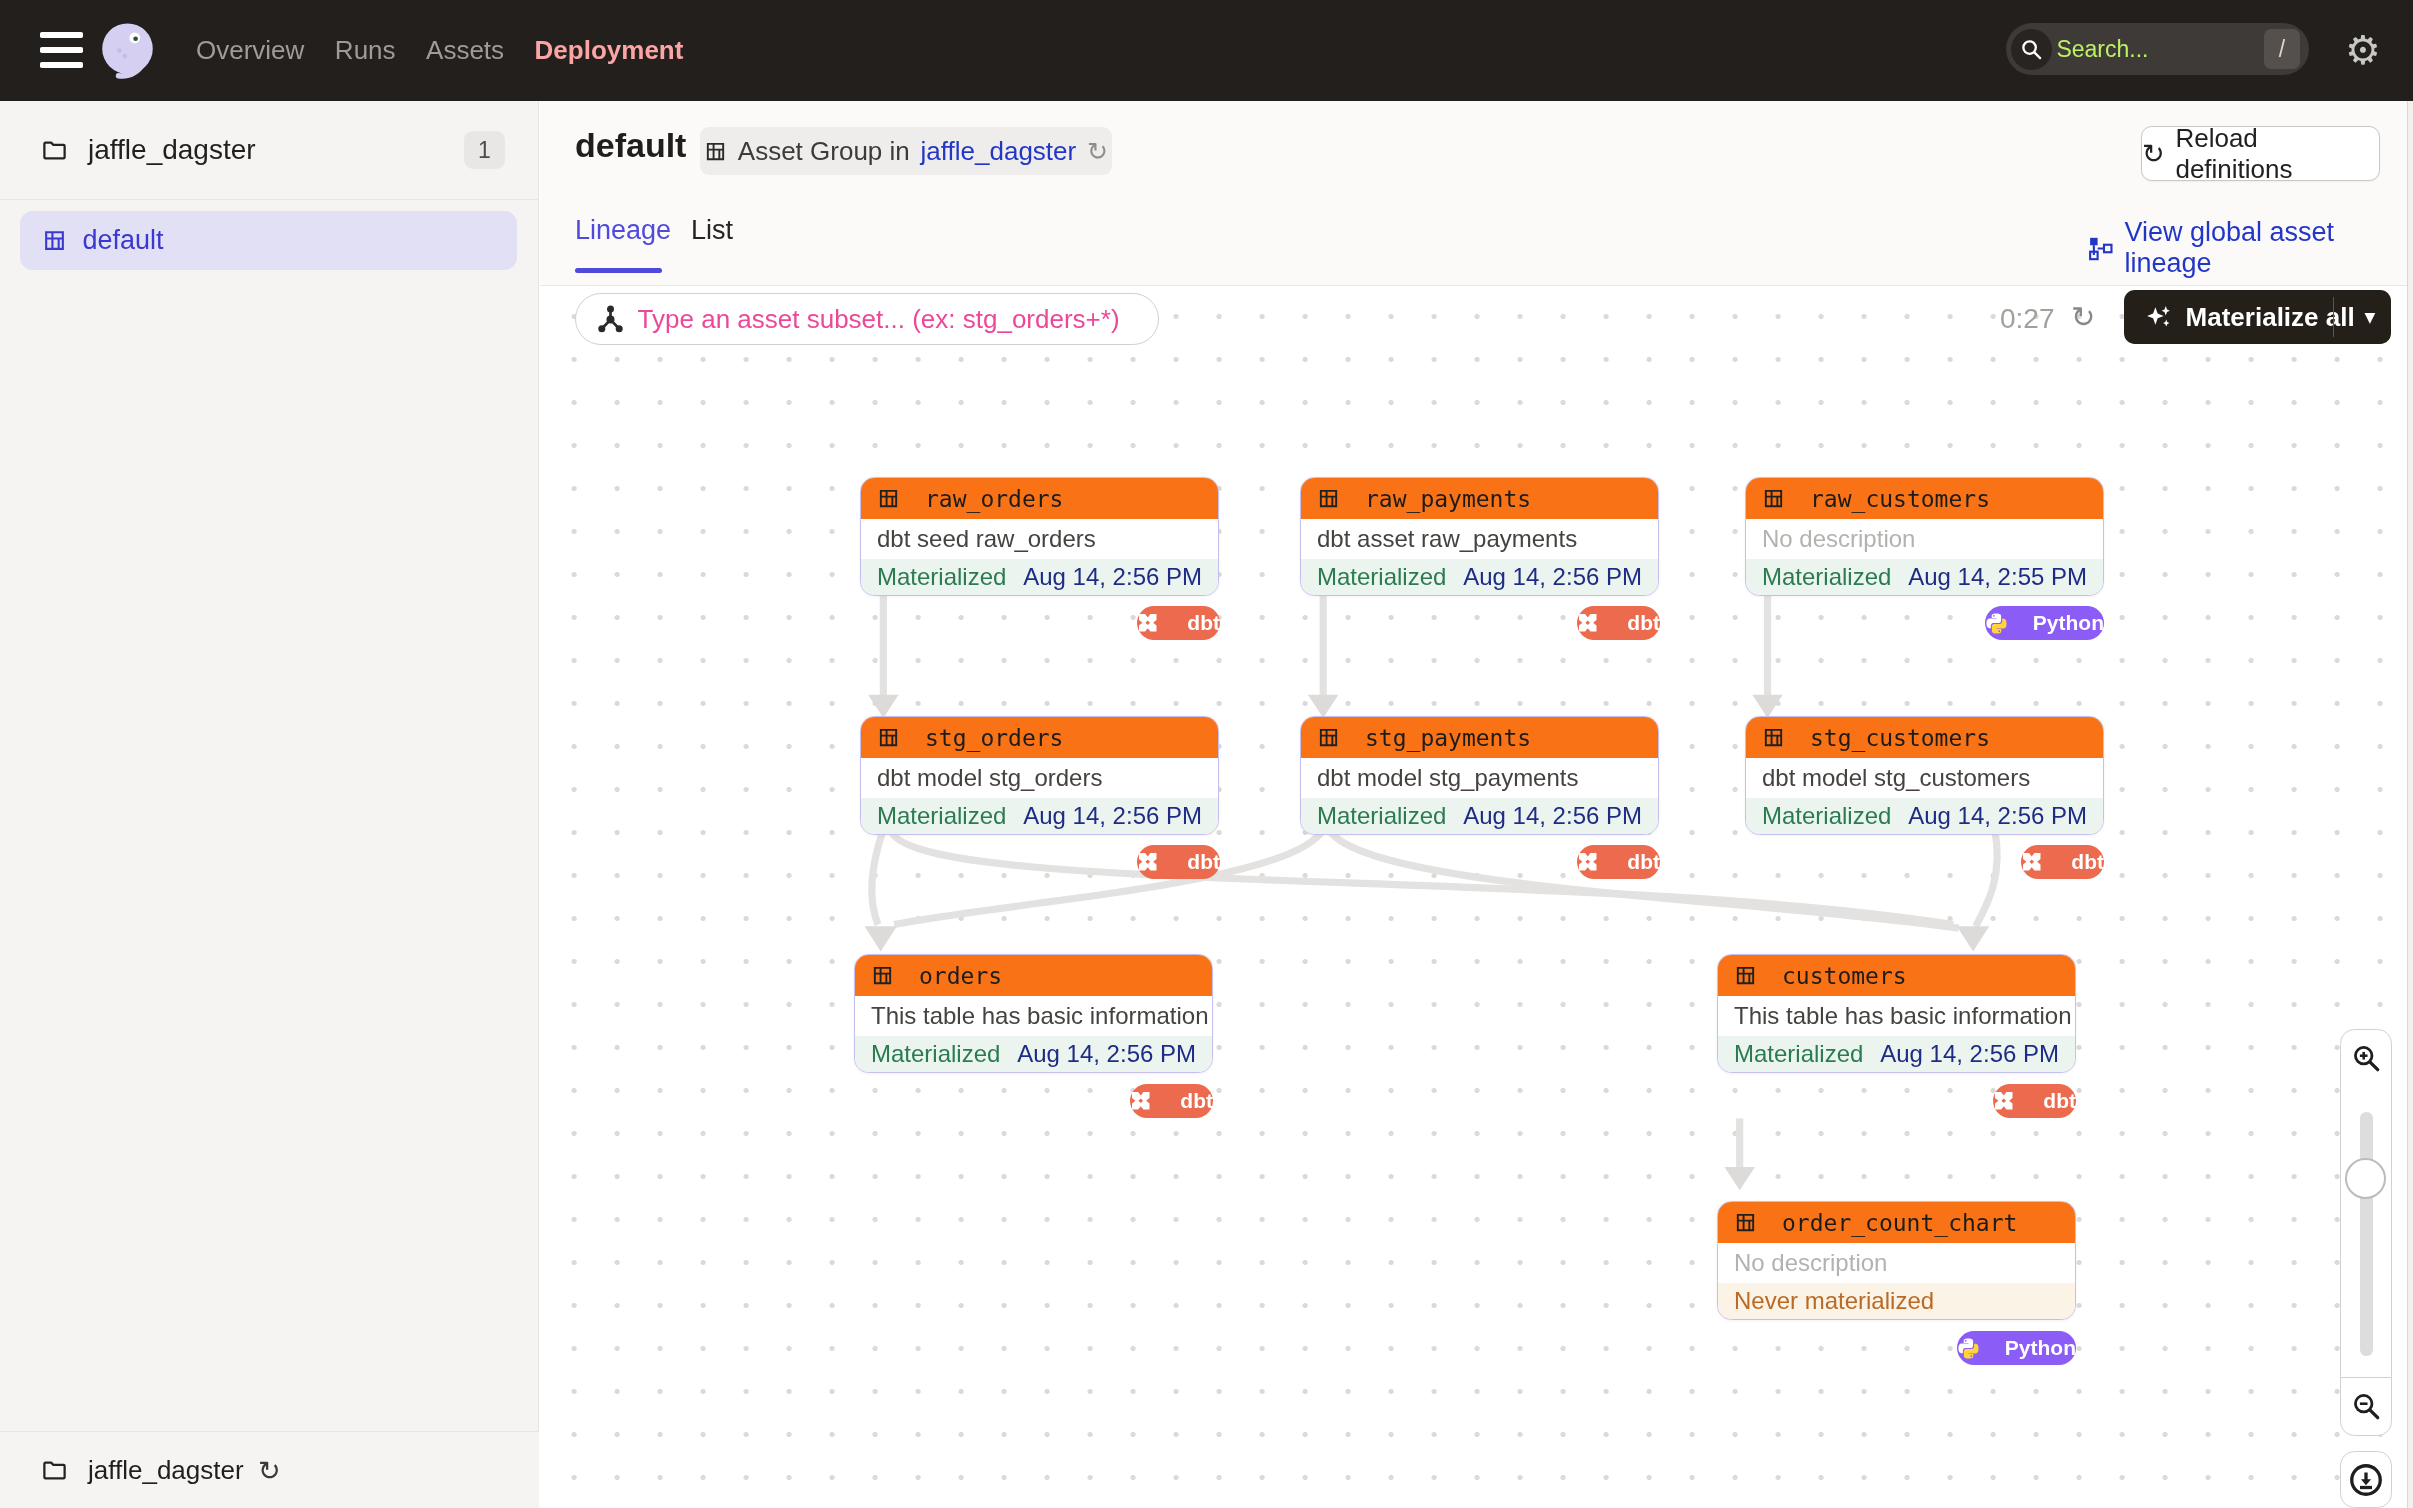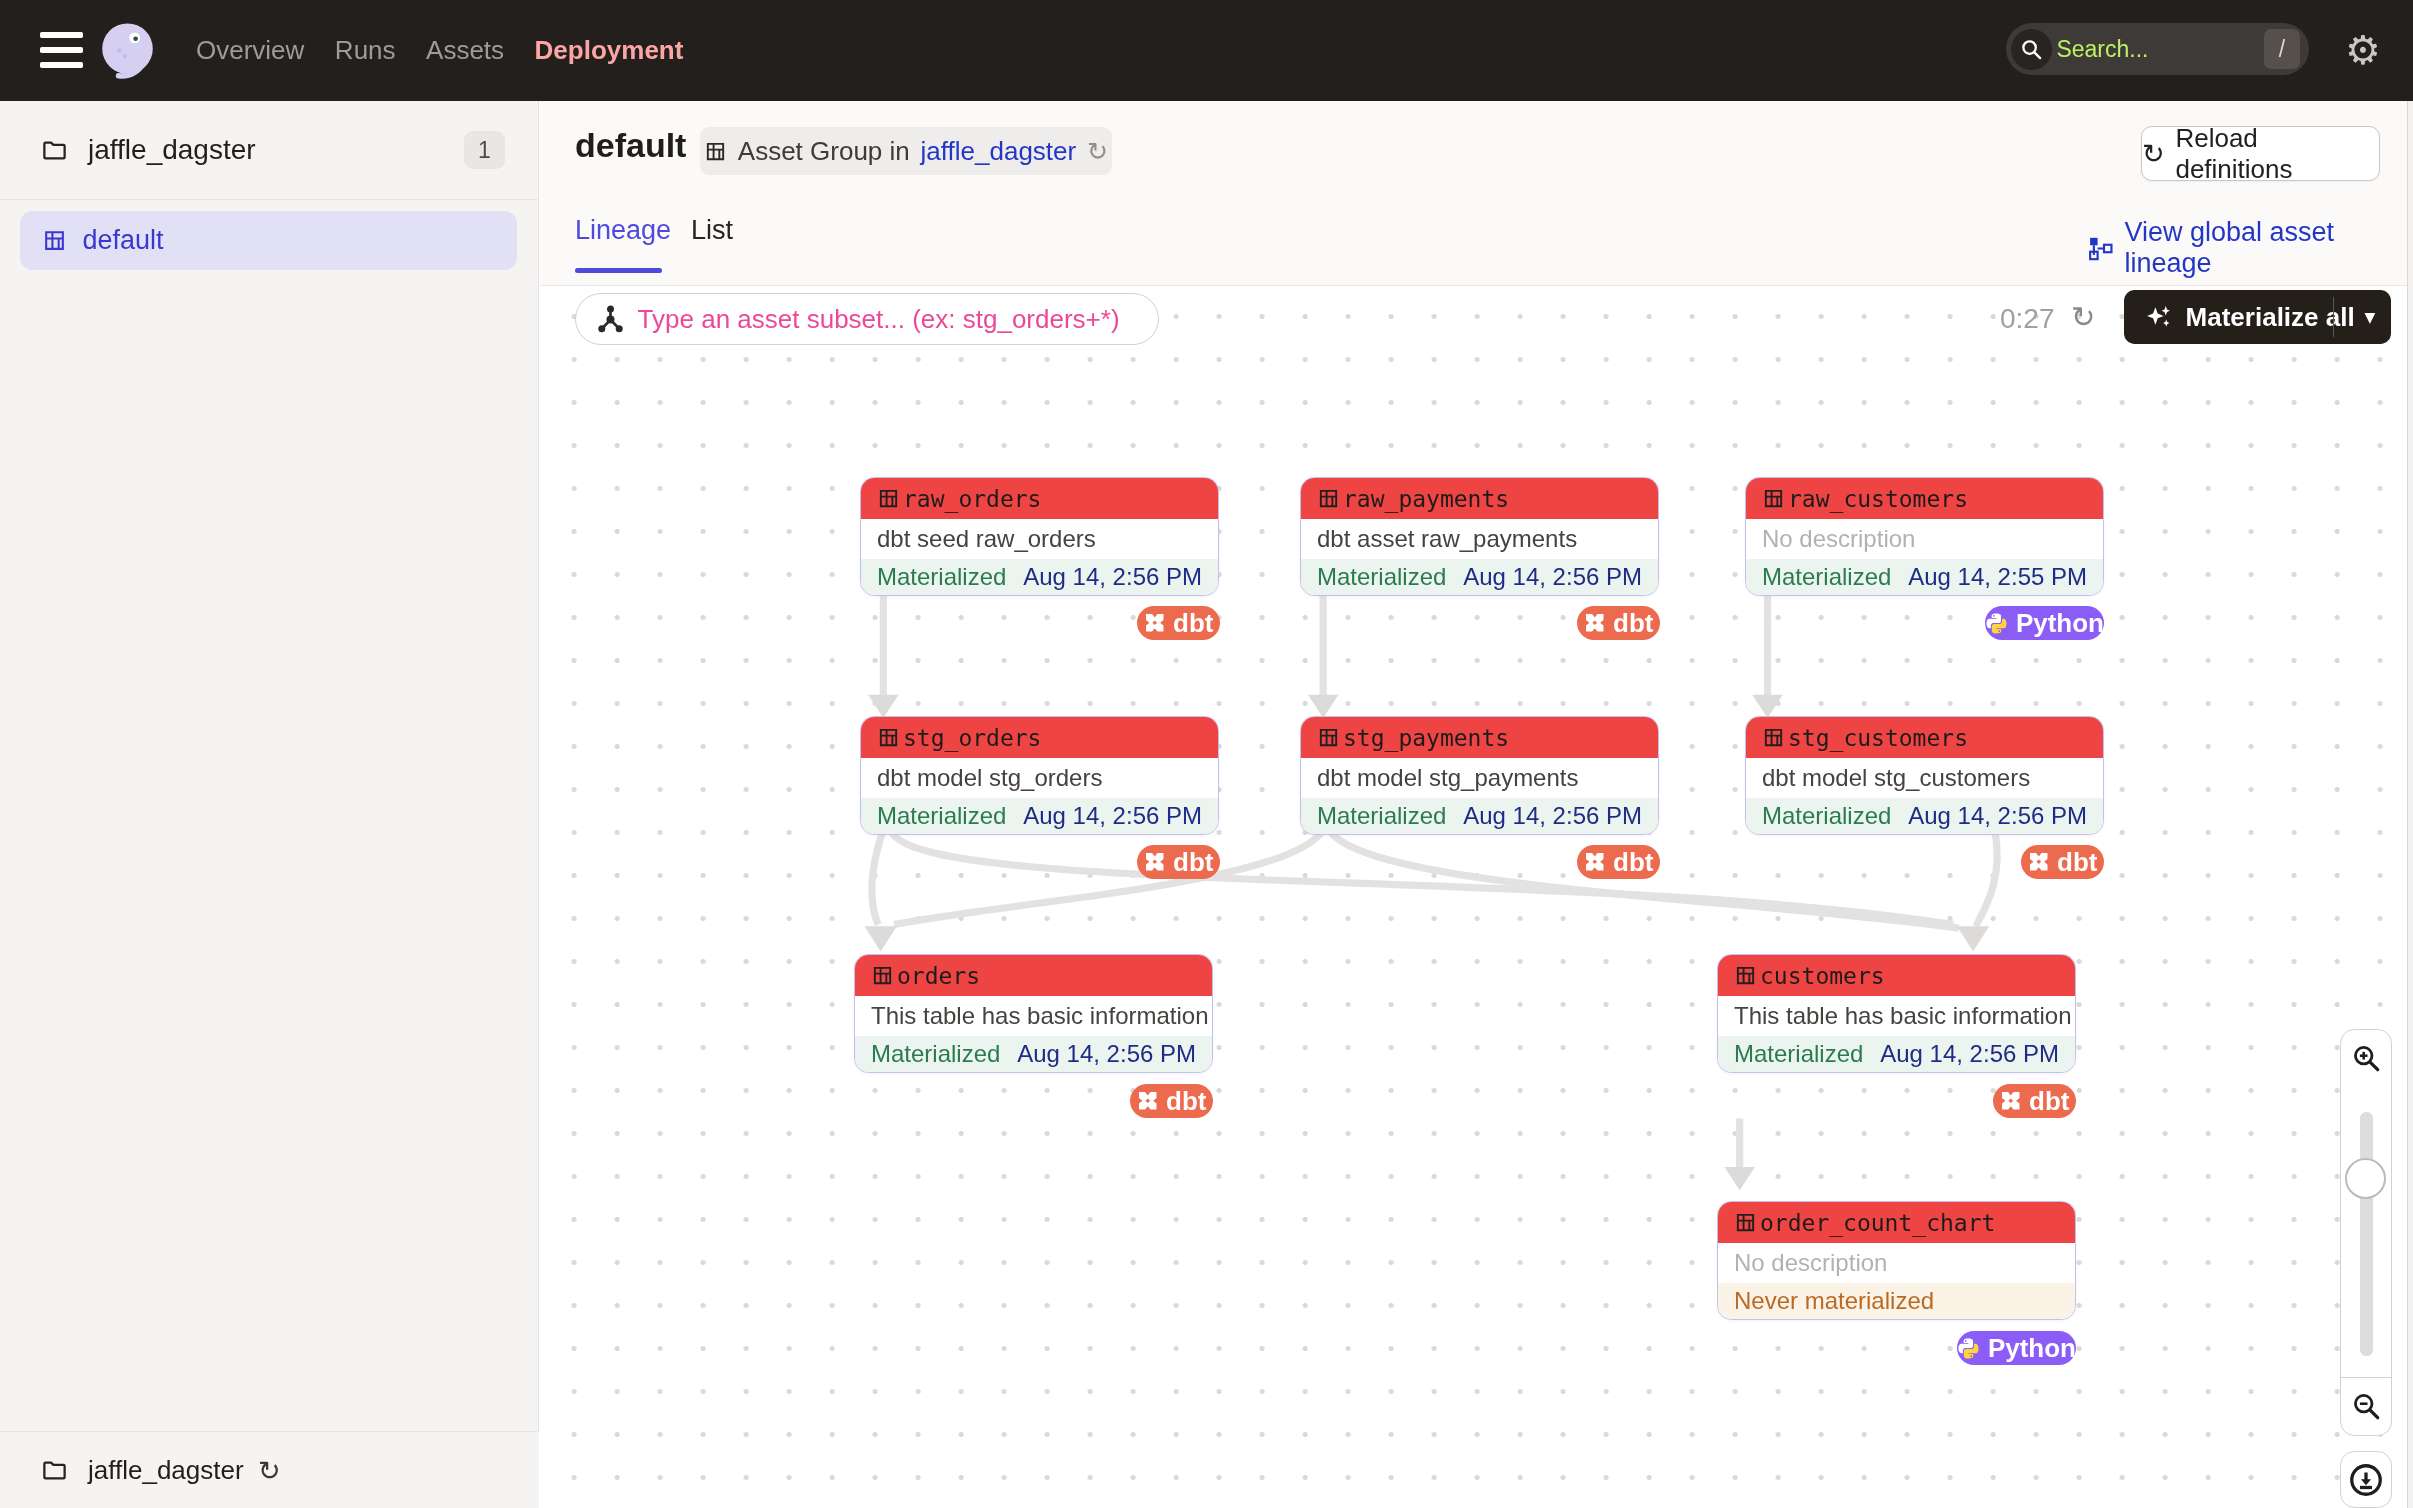--- a/index.html
+++ b/index.html
@@ -64,33 +64,33 @@
   #timer { position:absolute; left:2000px; top:303px; font-size:28px; color:#a3a09c; }
   #timer-refresh { position:absolute; left:2071px; top:300px; font-size:29px; color:#8b8985; cursor:pointer; }
   #mat-all { position:absolute; left:2124px; top:290px; width:267px; height:54px; background:#242019; border-radius:10.8px; display:flex; align-items:center; cursor:pointer; }
   #mat-all .spark { margin-left:20px; }
   #mat-all .lbl { margin-left:12.6px; color:#fff; font-size:26px; font-weight:600; }
   #mat-all .divider { position:absolute; left:209px; top:7.2px; width:0.9px; height:40px; background:#5a5651; }
   #mat-all .caret { position:absolute; left:226px; width:40px; text-align:center; color:#fff; font-size:21.5px; }
 
   
   .asset-node { position:absolute; width:359px; background:#fff; border:1.8px solid #c5bfee; border-radius:14.4px; overflow:hidden; cursor:pointer; box-shadow:0 0.9px 2.7px rgba(80,70,180,.07); }
-  .node-header { height:41px; background:#ef4444; display:flex; align-items:center; gap:3px; padding:0 16px; }
+  .node-header { height:41px; background:#f97316; display:flex; align-items:center; gap:25px; padding:0 16px; }
   .node-header .gridic { color:#21201f; }
   .node-title { font-family:"DejaVu Sans Mono", monospace; font-size:23px; color:#1d1c1b; }
   .node-desc { height:40px; display:flex; align-items:center; padding:0 16px; font-size:24px; color:#45433f; background:#fff; white-space:nowrap; }
   .node-desc.none { color:#b4b2ae; }
   .node-status { height:36px; display:flex; align-items:center; justify-content:space-between; padding:0 16px; font-size:24px; }
   .node-status.ok { background:#ecf4ef; }
   .node-status.ok .st { color:#2b7b50; }
   .node-status.never { background:#faf3e6; }
   .node-status.never .st { color:#bb6a25; }
   .node-status .ts { color:#1e2c85; }
 
-  .kind-badge { position:absolute; height:34px; border-radius:17px; display:flex; align-items:center; justify-content:center; gap:8px; color:#fff; font-size:26px; font-weight:bold; cursor:default; }
+  .kind-badge { position:absolute; height:34px; border-radius:17px; display:flex; align-items:center; justify-content:space-between; gap:8px; color:#fff; font-size:21px; font-weight:bold; cursor:default; }
   .kind-badge.dbt { width:83px; background:#ec6a4d; }
   .kind-badge.python { width:119px; background:#8b5cf6; }
 
   
   .zpanel { position:absolute; background:#fff; border:1.8px solid #d2d1cf; }
   #zoom-in  { left:2340px; top:1029px; width:52px; height:59px; border-radius:14.4px 14.4px 0 0; display:flex; align-items:center; justify-content:center; cursor:pointer; }
   #zoom-mid { left:2340px; top:1086px; width:52px; height:293px; border-top:none; border-bottom:none; }
   #zoom-track { position:absolute; left:2360px; top:1112px; width:12.6px; height:244px; background:#dedddb; border-radius:6.3px; }
   #zoom-handle { position:absolute; left:2345px; top:1158px; width:41px; height:41px; border-radius:50%; background:#fff; border:2.7px solid #bdbbb8; cursor:grab; }
   #zoom-out { left:2340px; top:1377px; width:52px; height:59px; border-radius:0 0 14.4px 14.4px; display:flex; align-items:center; justify-content:center; cursor:pointer; }

